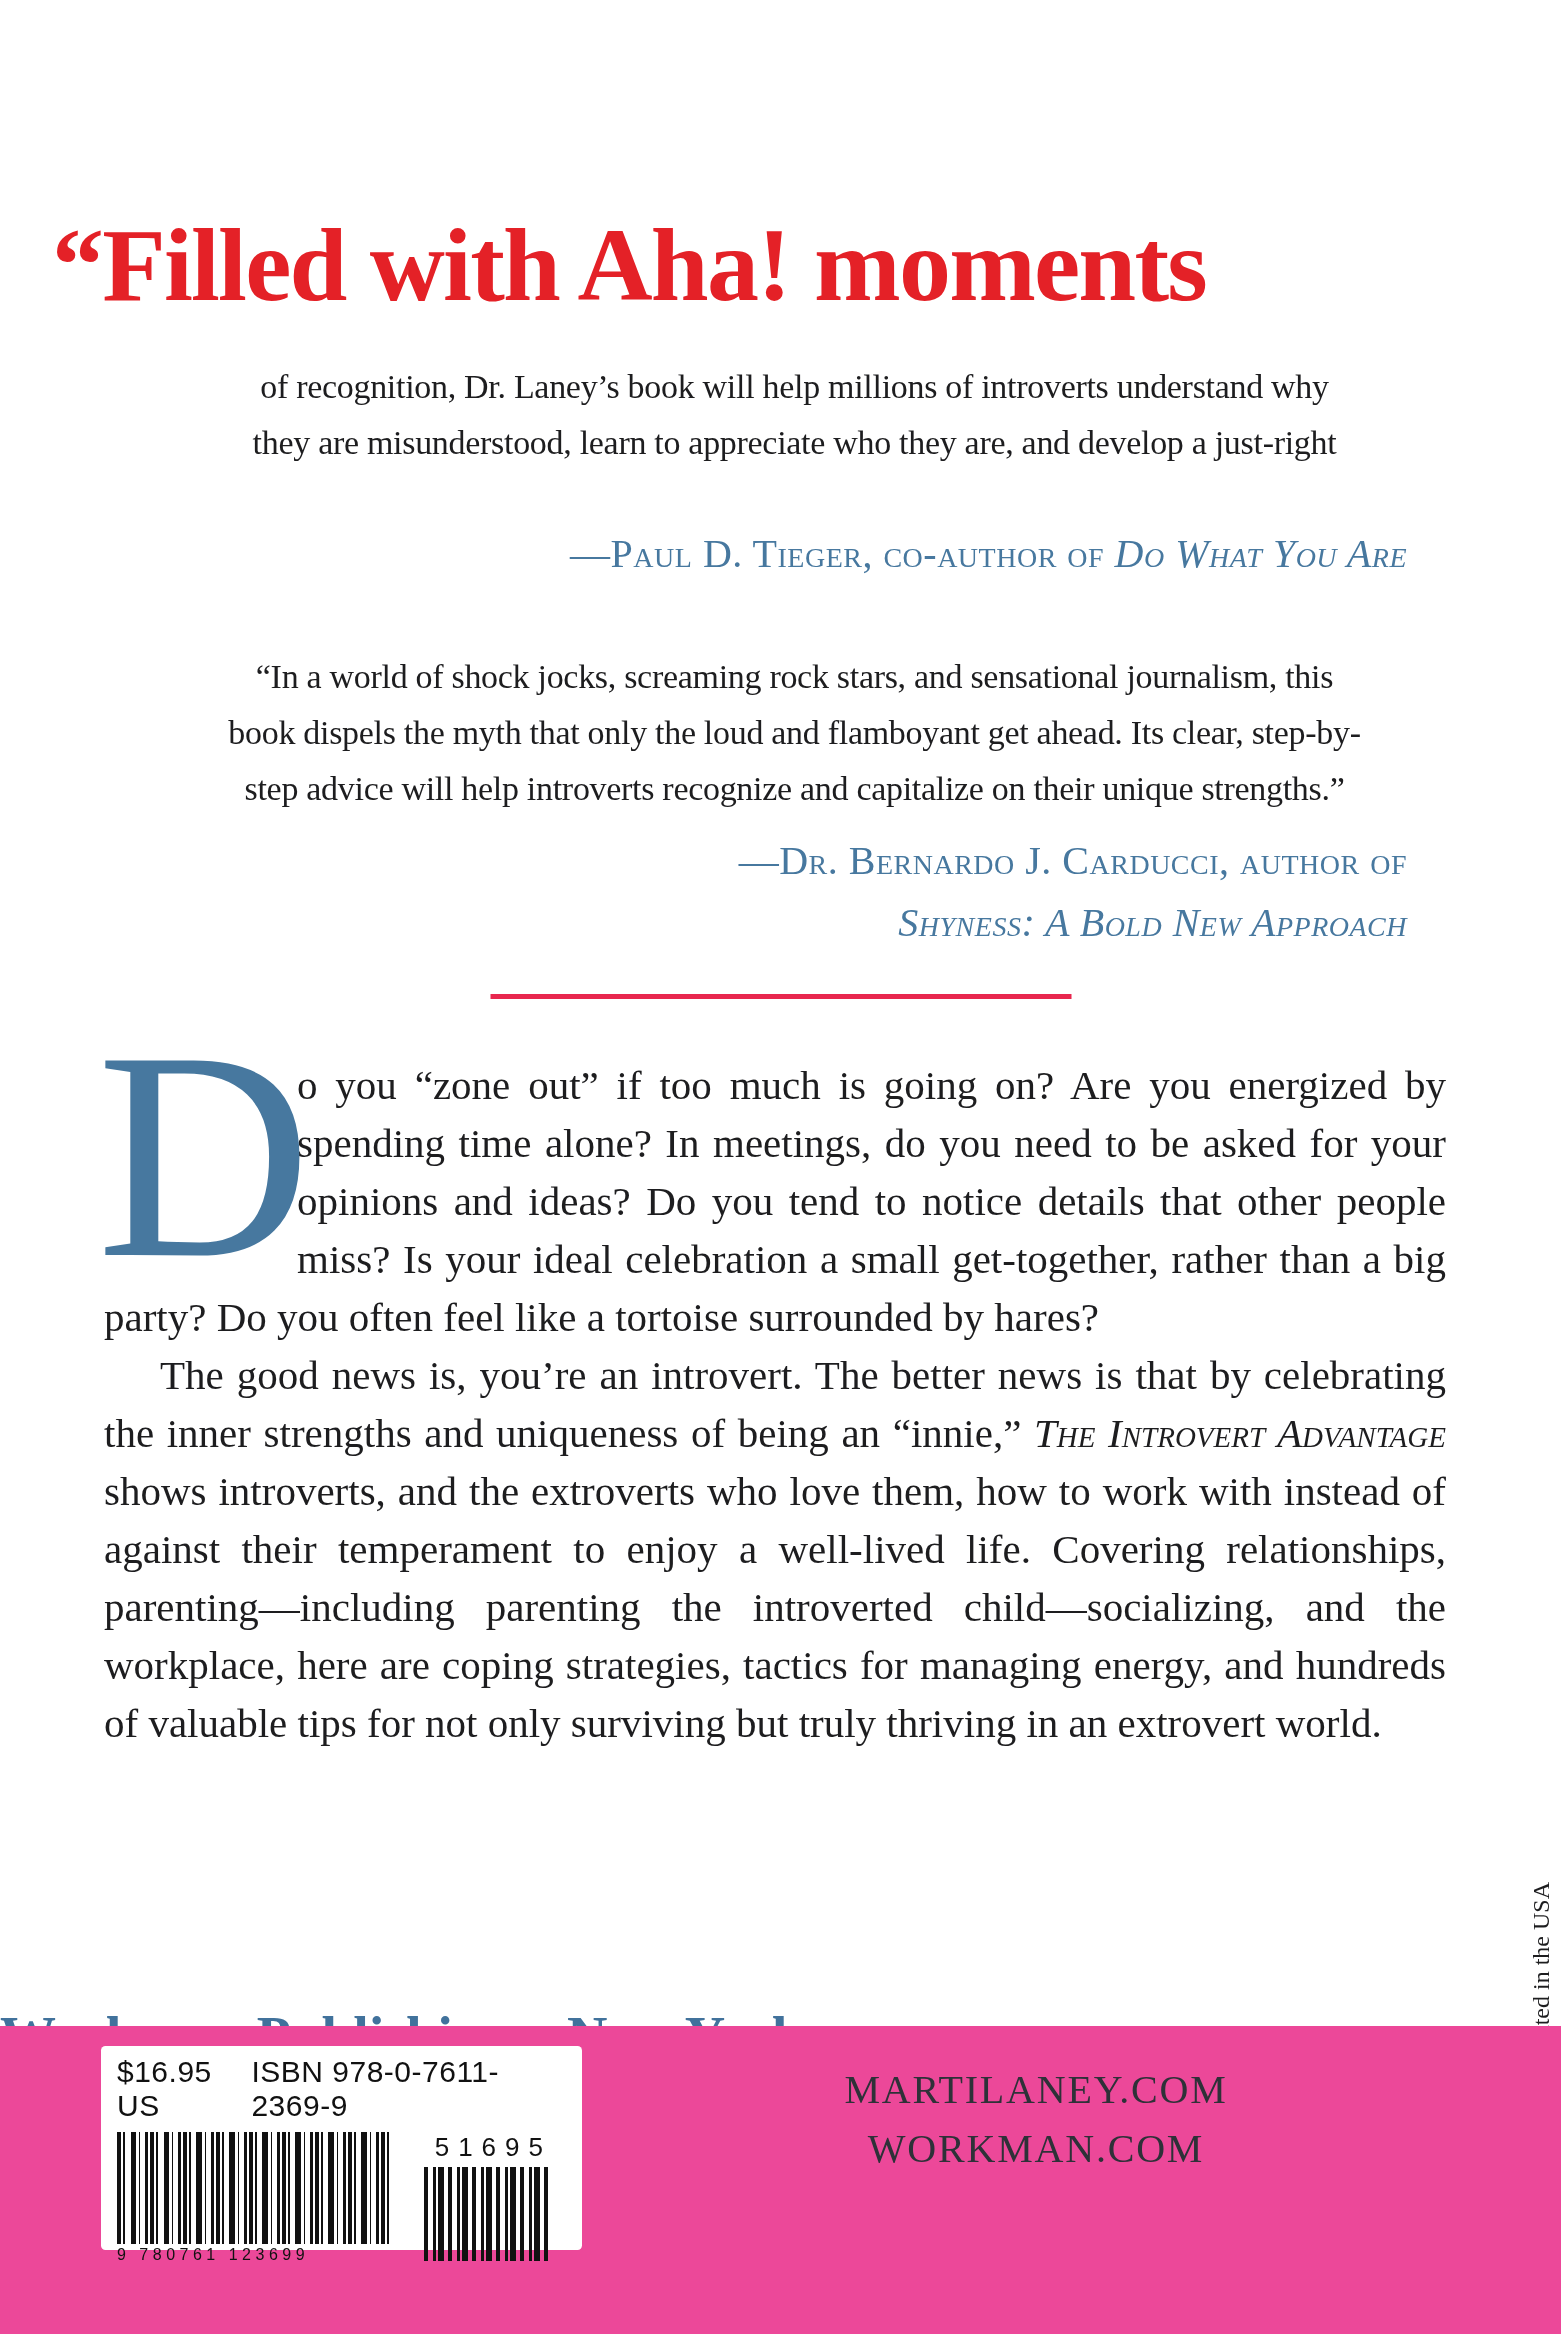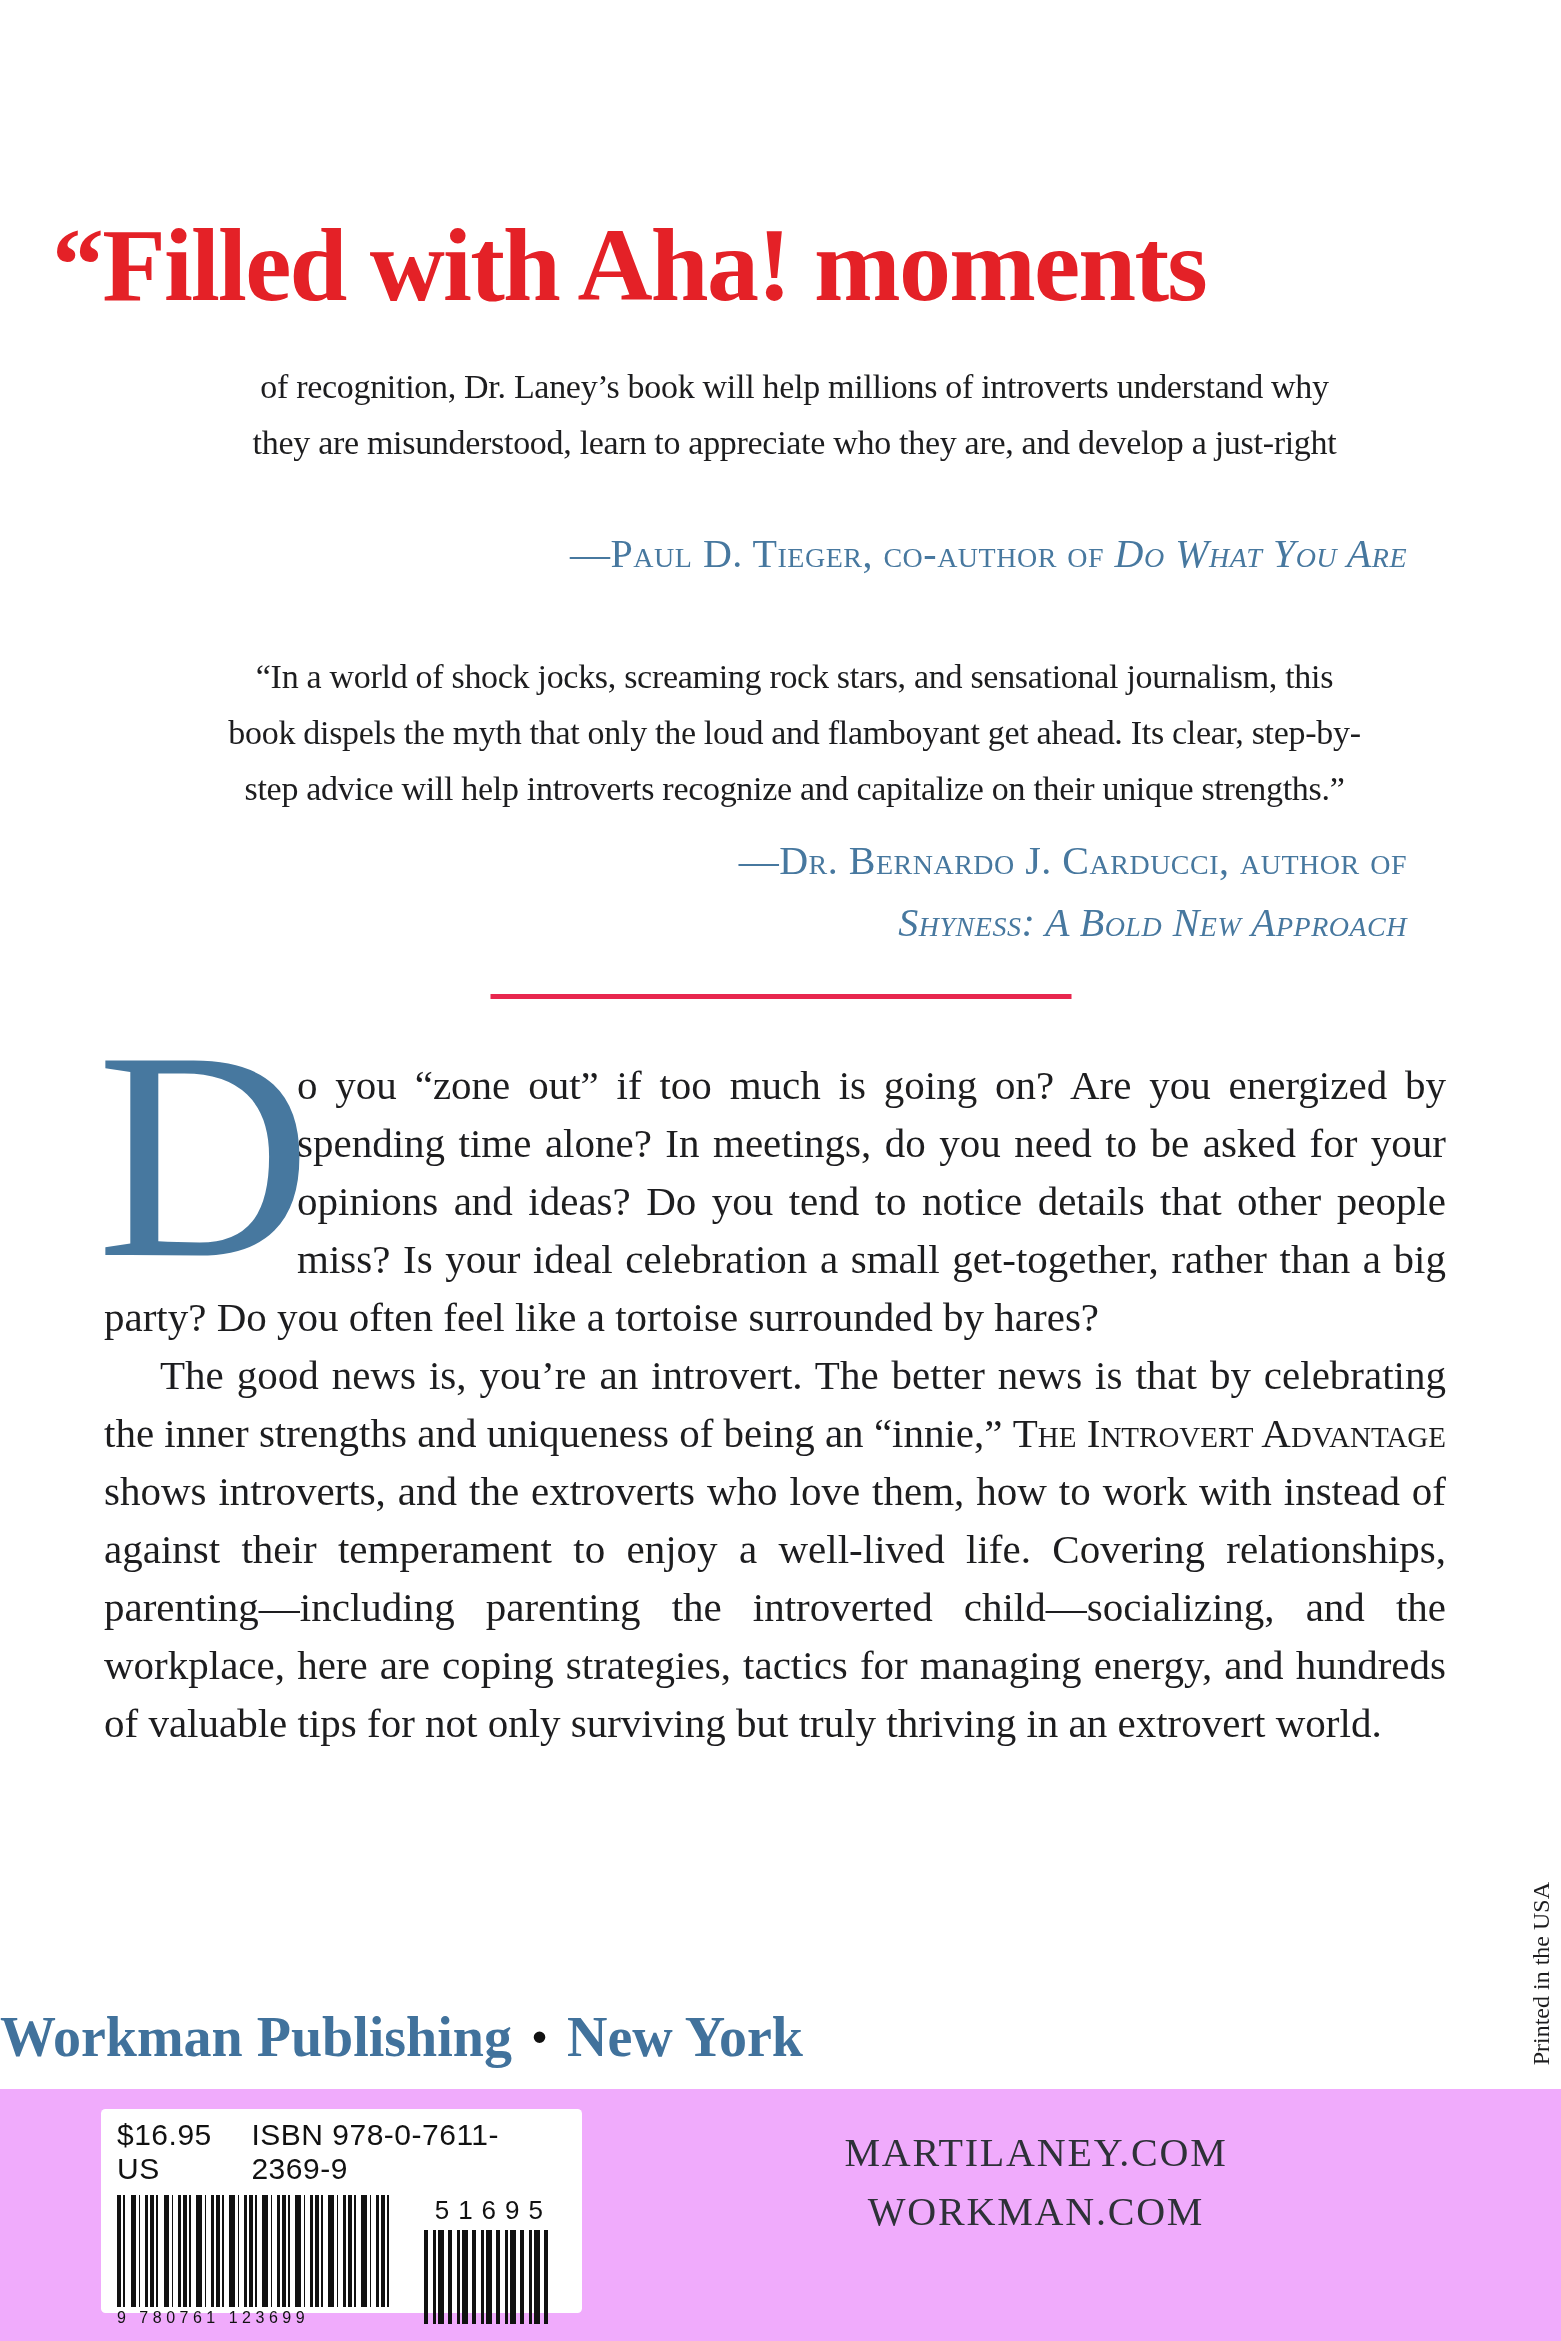--- a/index.html
+++ b/index.html
@@ -41,36 +41,36 @@
   
   .intro { position:absolute; left:104px; top:1056px; width:1342px;
            font-size:41px; line-height:58px; color:#1d1d1f; text-align:justify; }
   .intro p { margin:0; }
   .intro .p2 { text-indent:56px; }
   .dropcap-box { float:left; width:193px; height:178px; position:relative; }
   .dropcap {
     position:absolute; top:-50px; left:-7.2px;
     font-size:297px; line-height:1; color:#47789f;
   }
-  .sc-title { font-variant:small-caps; }
+  .sc-title { font-variant:small-caps;font-style:italic; }
 
   
   .publisher { position:absolute; top:2005px; left:0; width:100%; text-align:left;
                font-size:56px; font-weight:bold; color:#41729c; }
   .pub-dot { color:#111111; margin:0 20px; font-size:43px; vertical-align:5.4px; }
 
   
   .printed {
     position:absolute; right:7.2px; bottom:277px;
     writing-mode:vertical-rl; transform:rotate(180deg);
     font-size:24px; color:#1d1d1f;
   }
 
   
-  .band { position:absolute; left:0; bottom:0; width:100%; height:253px; background:#f0abfc; }
+  .band { position:absolute; left:0; bottom:8px; width:100%; height:308px; background:#ec4899; }
 
   
   .barcode-box {
     position:absolute; left:101px; top:20px; width:481px; height:204px;
     background:#ffffff; border-radius:4.5px; box-sizing:border-box;
     padding:9px 14.4px 0 16px;
     font-family:"Liberation Sans", sans-serif; color:#111111;
   }
   .bc-header { display:flex; justify-content:space-between; font-size:30px; letter-spacing:0.5px; }
   .bc-row { display:flex; gap:31px; margin-top:9px; align-items:flex-start; }

